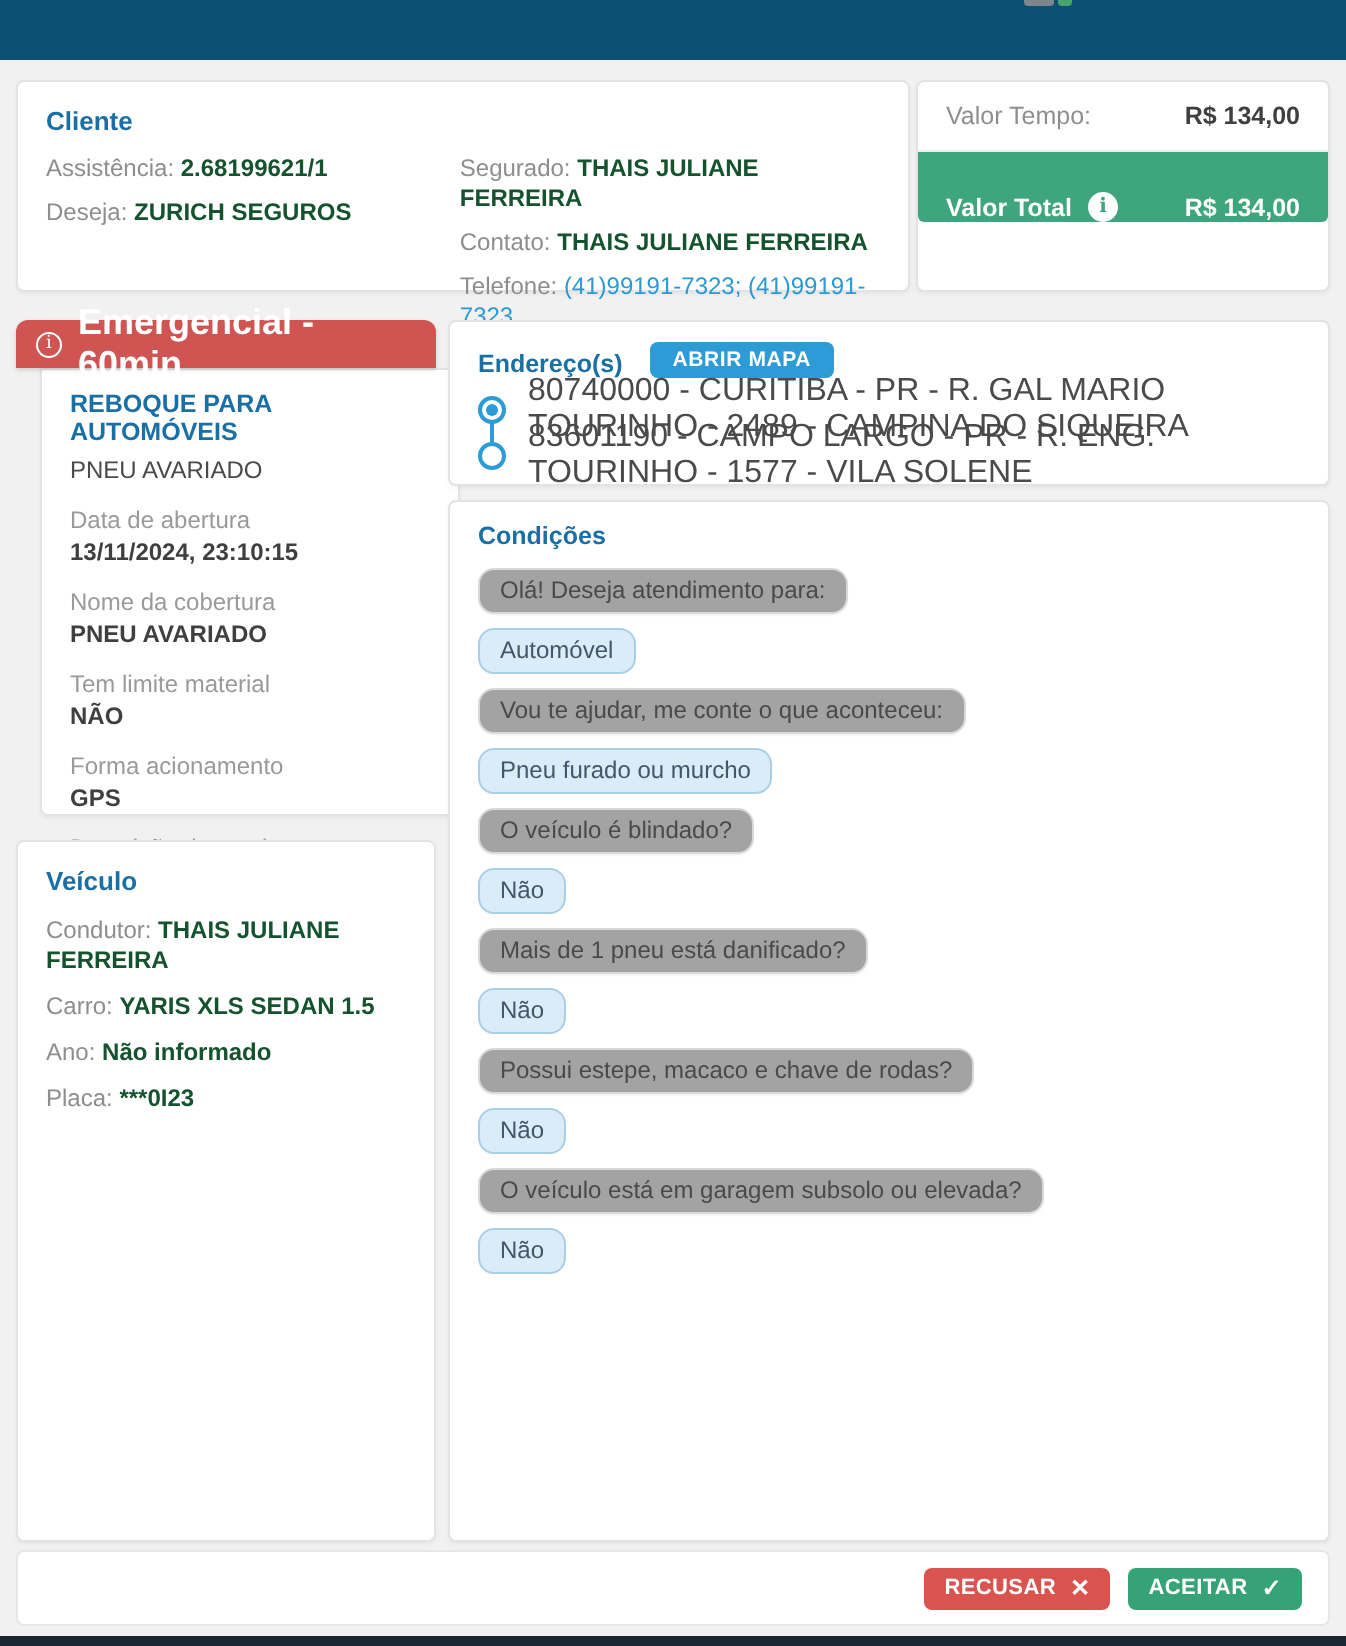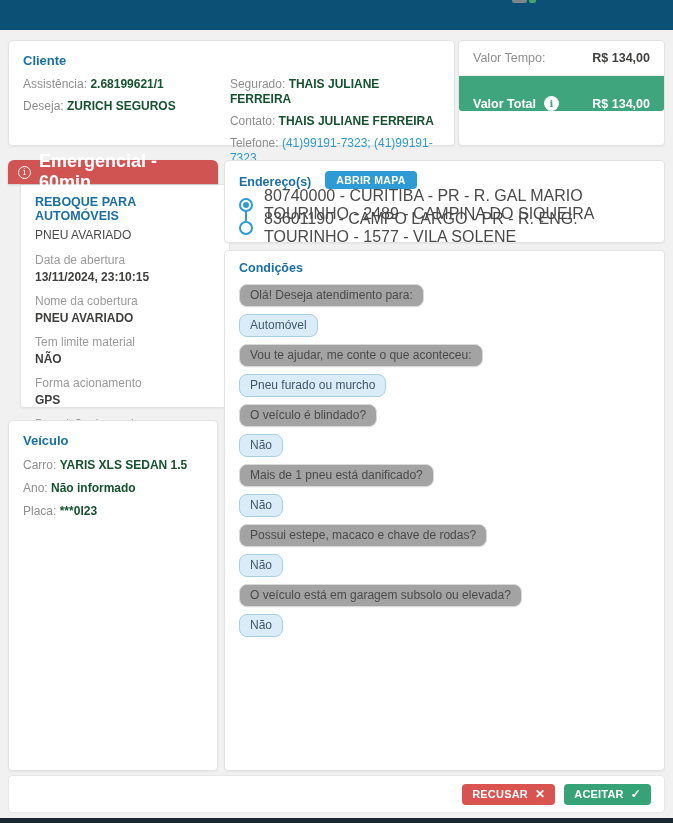--- a/index.html
+++ b/index.html
@@ -193,20 +193,24 @@
     <div class="kv">
       <span class="k">Descrição do serviço</span>
       <span class="v">.</span>
     </div>
   </section>
 
   <section class="card card-vehicle">
     <div class="card-title">Veículo</div>
     <div class="vehicle-list">
       <div class="field">
+        <span>Condutor:</span>
+        <span class="val">THAIS JULIANE FERREIRA</span>
+      </div>
+      <div class="field">
         <span>Carro:</span>
         <span class="val">YARIS XLS SEDAN 1.5</span>
       </div>
       <div class="field">
         <span>Ano:</span>
         <span class="val">Não informado</span>
       </div>
       <div class="field">
         <span>Placa:</span>
         <span class="val">***0I23</span>

